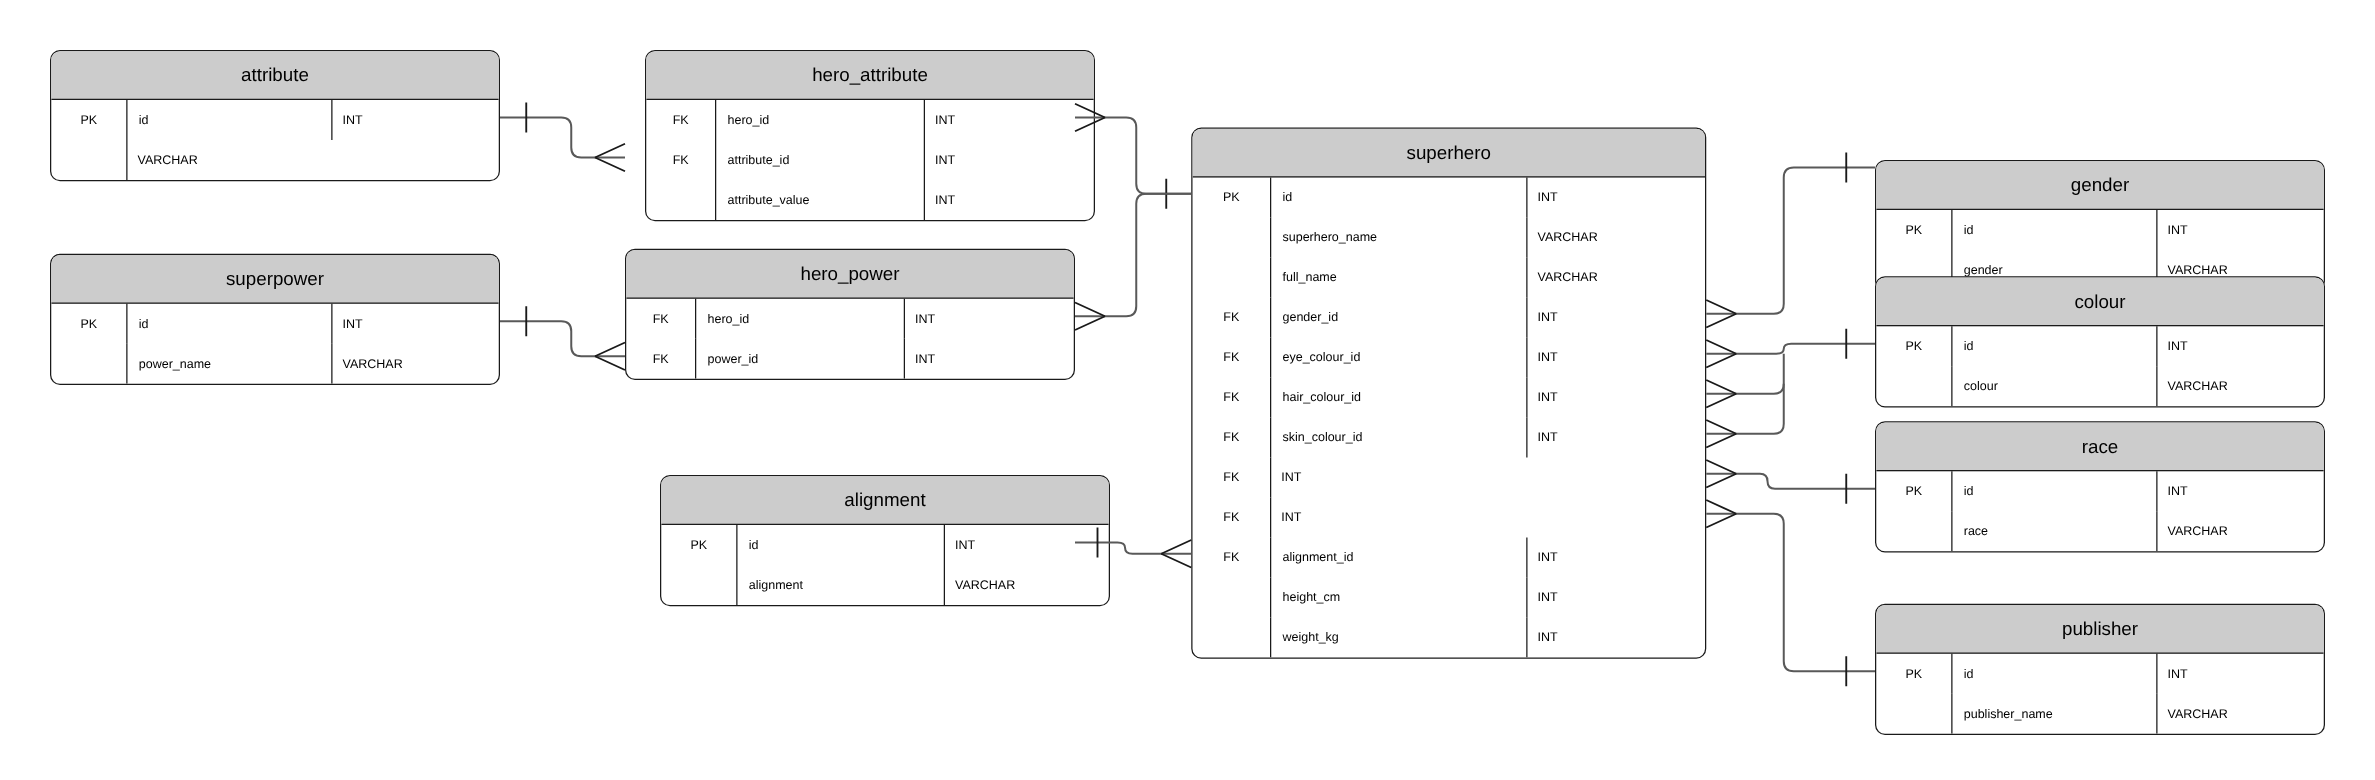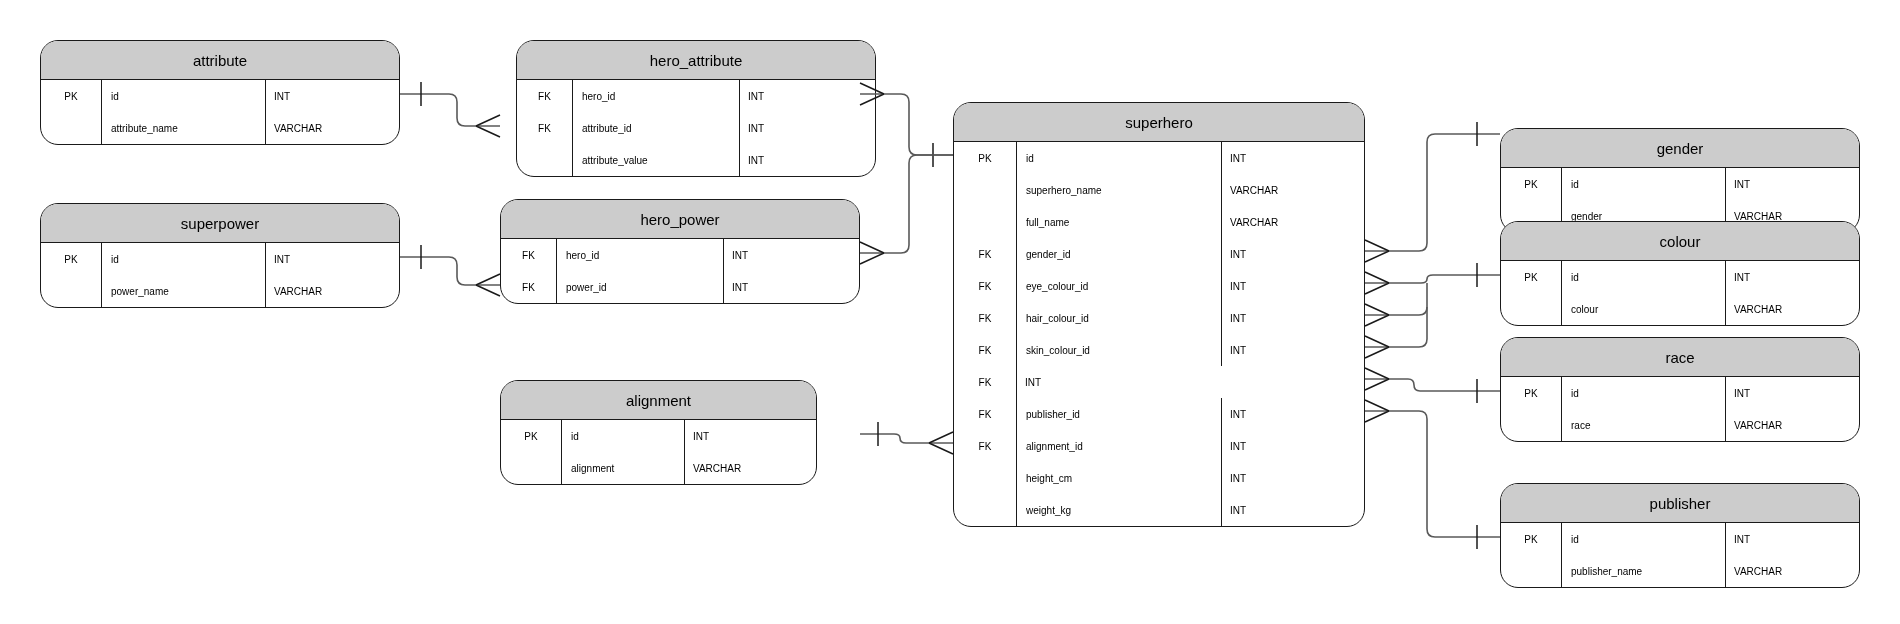--- a/index.html
+++ b/index.html
@@ -9,21 +9,21 @@
     background:#ffffff;
     font-family:"Liberation Sans", sans-serif;
     color:#000;
     overflow:hidden;
   }
   .tbl{
     position:absolute;
     box-sizing:border-box;
     background:#ffffff;
     border:1.5px solid #1a1a1a;
-    border-radius:18px;
+    border-radius:8px;
     overflow:hidden;
   }
   .tbl-header{
     height:38px;
     display:flex;align-items:center;justify-content:center;
     background:var(--header-fill,#cccccc);
     border-bottom:1.5px solid #1a1a1a;
     font-size:15px;
   }
   .tbl-body{display:block;}
@@ -47,21 +47,20 @@
       <div class="tbl" style="left: 40px; top: 40px; width: 360px;">
     <div class="tbl-header">attribute</div>
     <div class="tbl-body">
           <div class="row">
     <div class="cell key" style="width: 60px;">PK</div>
     <div class="cell name">id</div>
     <div class="cell type" style="width: 125px;">INT</div>
   </div>
           <div class="row">
     <div class="cell key" style="width: 60px;"></div>
-    <div class="cell name">attribute_name</div>
     <div class="cell type" style="width: 125px;">VARCHAR</div>
   </div>
         </div>
   </div>
       <div class="tbl" style="left: 516px; top: 40px; width: 360px;">
     <div class="tbl-header">hero_attribute</div>
     <div class="tbl-body">
           <div class="row">
     <div class="cell key" style="width: 55px;">FK</div>
     <div class="cell name">hero_id</div>
@@ -102,21 +101,21 @@
     <div class="cell name">hero_id</div>
     <div class="cell type" style="width: 127px;">INT</div>
   </div>
           <div class="row">
     <div class="cell key" style="width: 55px;">FK</div>
     <div class="cell name">power_id</div>
     <div class="cell type" style="width: 127px;">INT</div>
   </div>
         </div>
   </div>
-      <div class="tbl" style="left: 500px; top: 380px; width: 317px;">
+      <div class="tbl" style="left: 528px; top: 380px; width: 360px;">
     <div class="tbl-header">alignment</div>
     <div class="tbl-body">
           <div class="row">
     <div class="cell key" style="width: 60px;">PK</div>
     <div class="cell name">id</div>
     <div class="cell type" style="width: 123px;">INT</div>
   </div>
           <div class="row">
     <div class="cell key" style="width: 60px;"></div>
     <div class="cell name">alignment</div>
@@ -161,21 +160,20 @@
     <div class="cell key" style="width: 62px;">FK</div>
     <div class="cell name">skin_colour_id</div>
     <div class="cell type" style="width: 134px;">INT</div>
   </div>
           <div class="row">
     <div class="cell key" style="width: 62px;">FK</div>
     <div class="cell type" style="width: 134px;">INT</div>
   </div>
           <div class="row">
     <div class="cell key" style="width: 62px;">FK</div>
-    <div class="cell name">publisher_id</div>
     <div class="cell type" style="width: 134px;">INT</div>
   </div>
           <div class="row">
     <div class="cell key" style="width: 62px;">FK</div>
     <div class="cell name">alignment_id</div>
     <div class="cell type" style="width: 134px;">INT</div>
   </div>
           <div class="row">
     <div class="cell key" style="width: 62px;"></div>
     <div class="cell name">height_cm</div>

